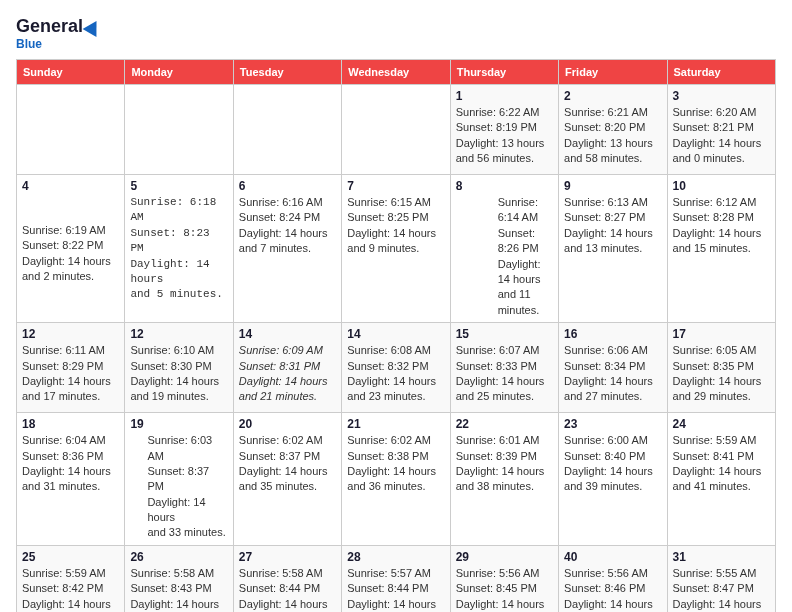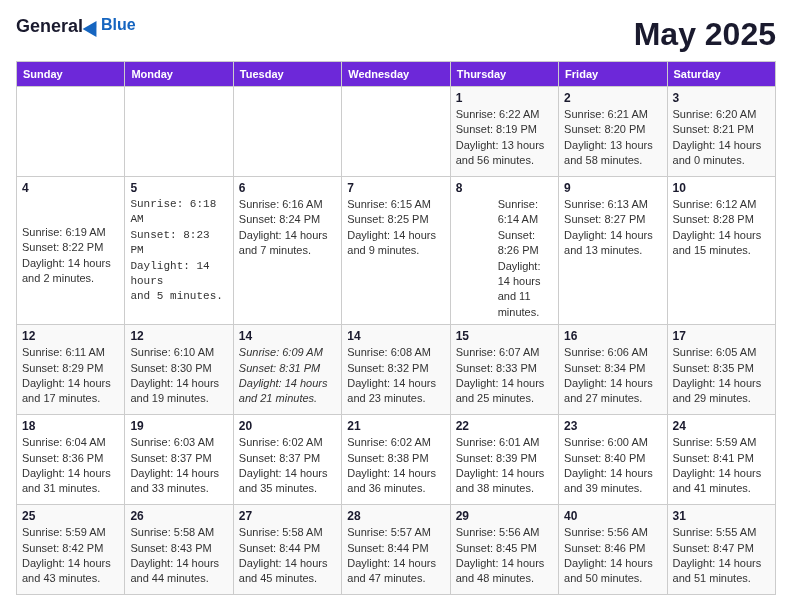--- a/index.html
+++ b/index.html
@@ -11,30 +11,30 @@
       padding: 16px;
     }
     .header {
       display: flex;
       justify-content: space-between;
       align-items: flex-start;
       margin-bottom: 8px;
     }
     .logo {
       display: flex;
-      flex-direction: row;
+      flex-direction: column;
       align-items: flex-start;
     }
     .logo-general {
       font-size: 18px;
       font-weight: bold;
       color: #1a1a2e;
     }
     .logo-blue {
-      font-size: 16px;
+      font-size: 12px;
       font-weight: bold;
       color: #1565c0;
     }
     .logo-triangle {
       display: inline-block;
       width: 0;
       height: 0;
       border-left: 8px solid transparent;
       border-right: 8px solid transparent;
       border-bottom: 14px solid #1565c0;
@@ -57,21 +57,21 @@
     .location-title {
       font-size: 14px;
       color: #444;
     }
     table {
       width: 100%;
       border-collapse: collapse;
       font-size: 10px;
     }
     thead th {
-      background-color: #6d28d9;
+      background-color: #ef4444;
       color: #fff;
       text-align: left;
       padding: 6px 6px;
       font-size: 11px;
       font-weight: bold;
       border: 1px solid #ccc;
     }
     tbody td {
       border: 1px solid #ccc;
       vertical-align: top;
@@ -105,21 +105,20 @@
   <div class="logo">
     <div class="logo-line">
       <span class="logo-general">General</span>
       <span class="logo-triangle"></span>
     </div>
     <div class="logo-line">
       <span class="logo-blue">Blue</span>
     </div>
   </div>
   <div class="title-block">
-    <div class="month-title">May 2025</div>
   </div>
 </div>
 
 <table>
   <thead>
     <tr>
     <th>Sunday</th>
         <th>Monday</th>
         <th>Tuesday</th>
         <th>Wednesday</th>
@@ -261,21 +260,21 @@
       <tr>
         <td>
           <div class="day-number">18</div>
           <div class="day-info" style="white-space: pre-line;">Sunrise: 6:04 AM
 Sunset: 8:36 PM
 Daylight: 14 hours
 and 31 minutes.</div>
         </td>
         <td>
           <div class="day-number">19</div>
-          <div class="day-info" style="white-space: pre-line;">Sunrise: 6:03 AM
+          <div class="day-info" style="white-space: pre-line; margin-left: 17px;">Sunrise: 6:03 AM
 Sunset: 8:37 PM
 Daylight: 14 hours
 and 33 minutes.</div>
         </td>
         <td>
           <div class="day-number">20</div>
           <div class="day-info" style="white-space: pre-line;">Sunrise: 6:02 AM
 Sunset: 8:37 PM
 Daylight: 14 hours
 and 35 minutes.</div>

